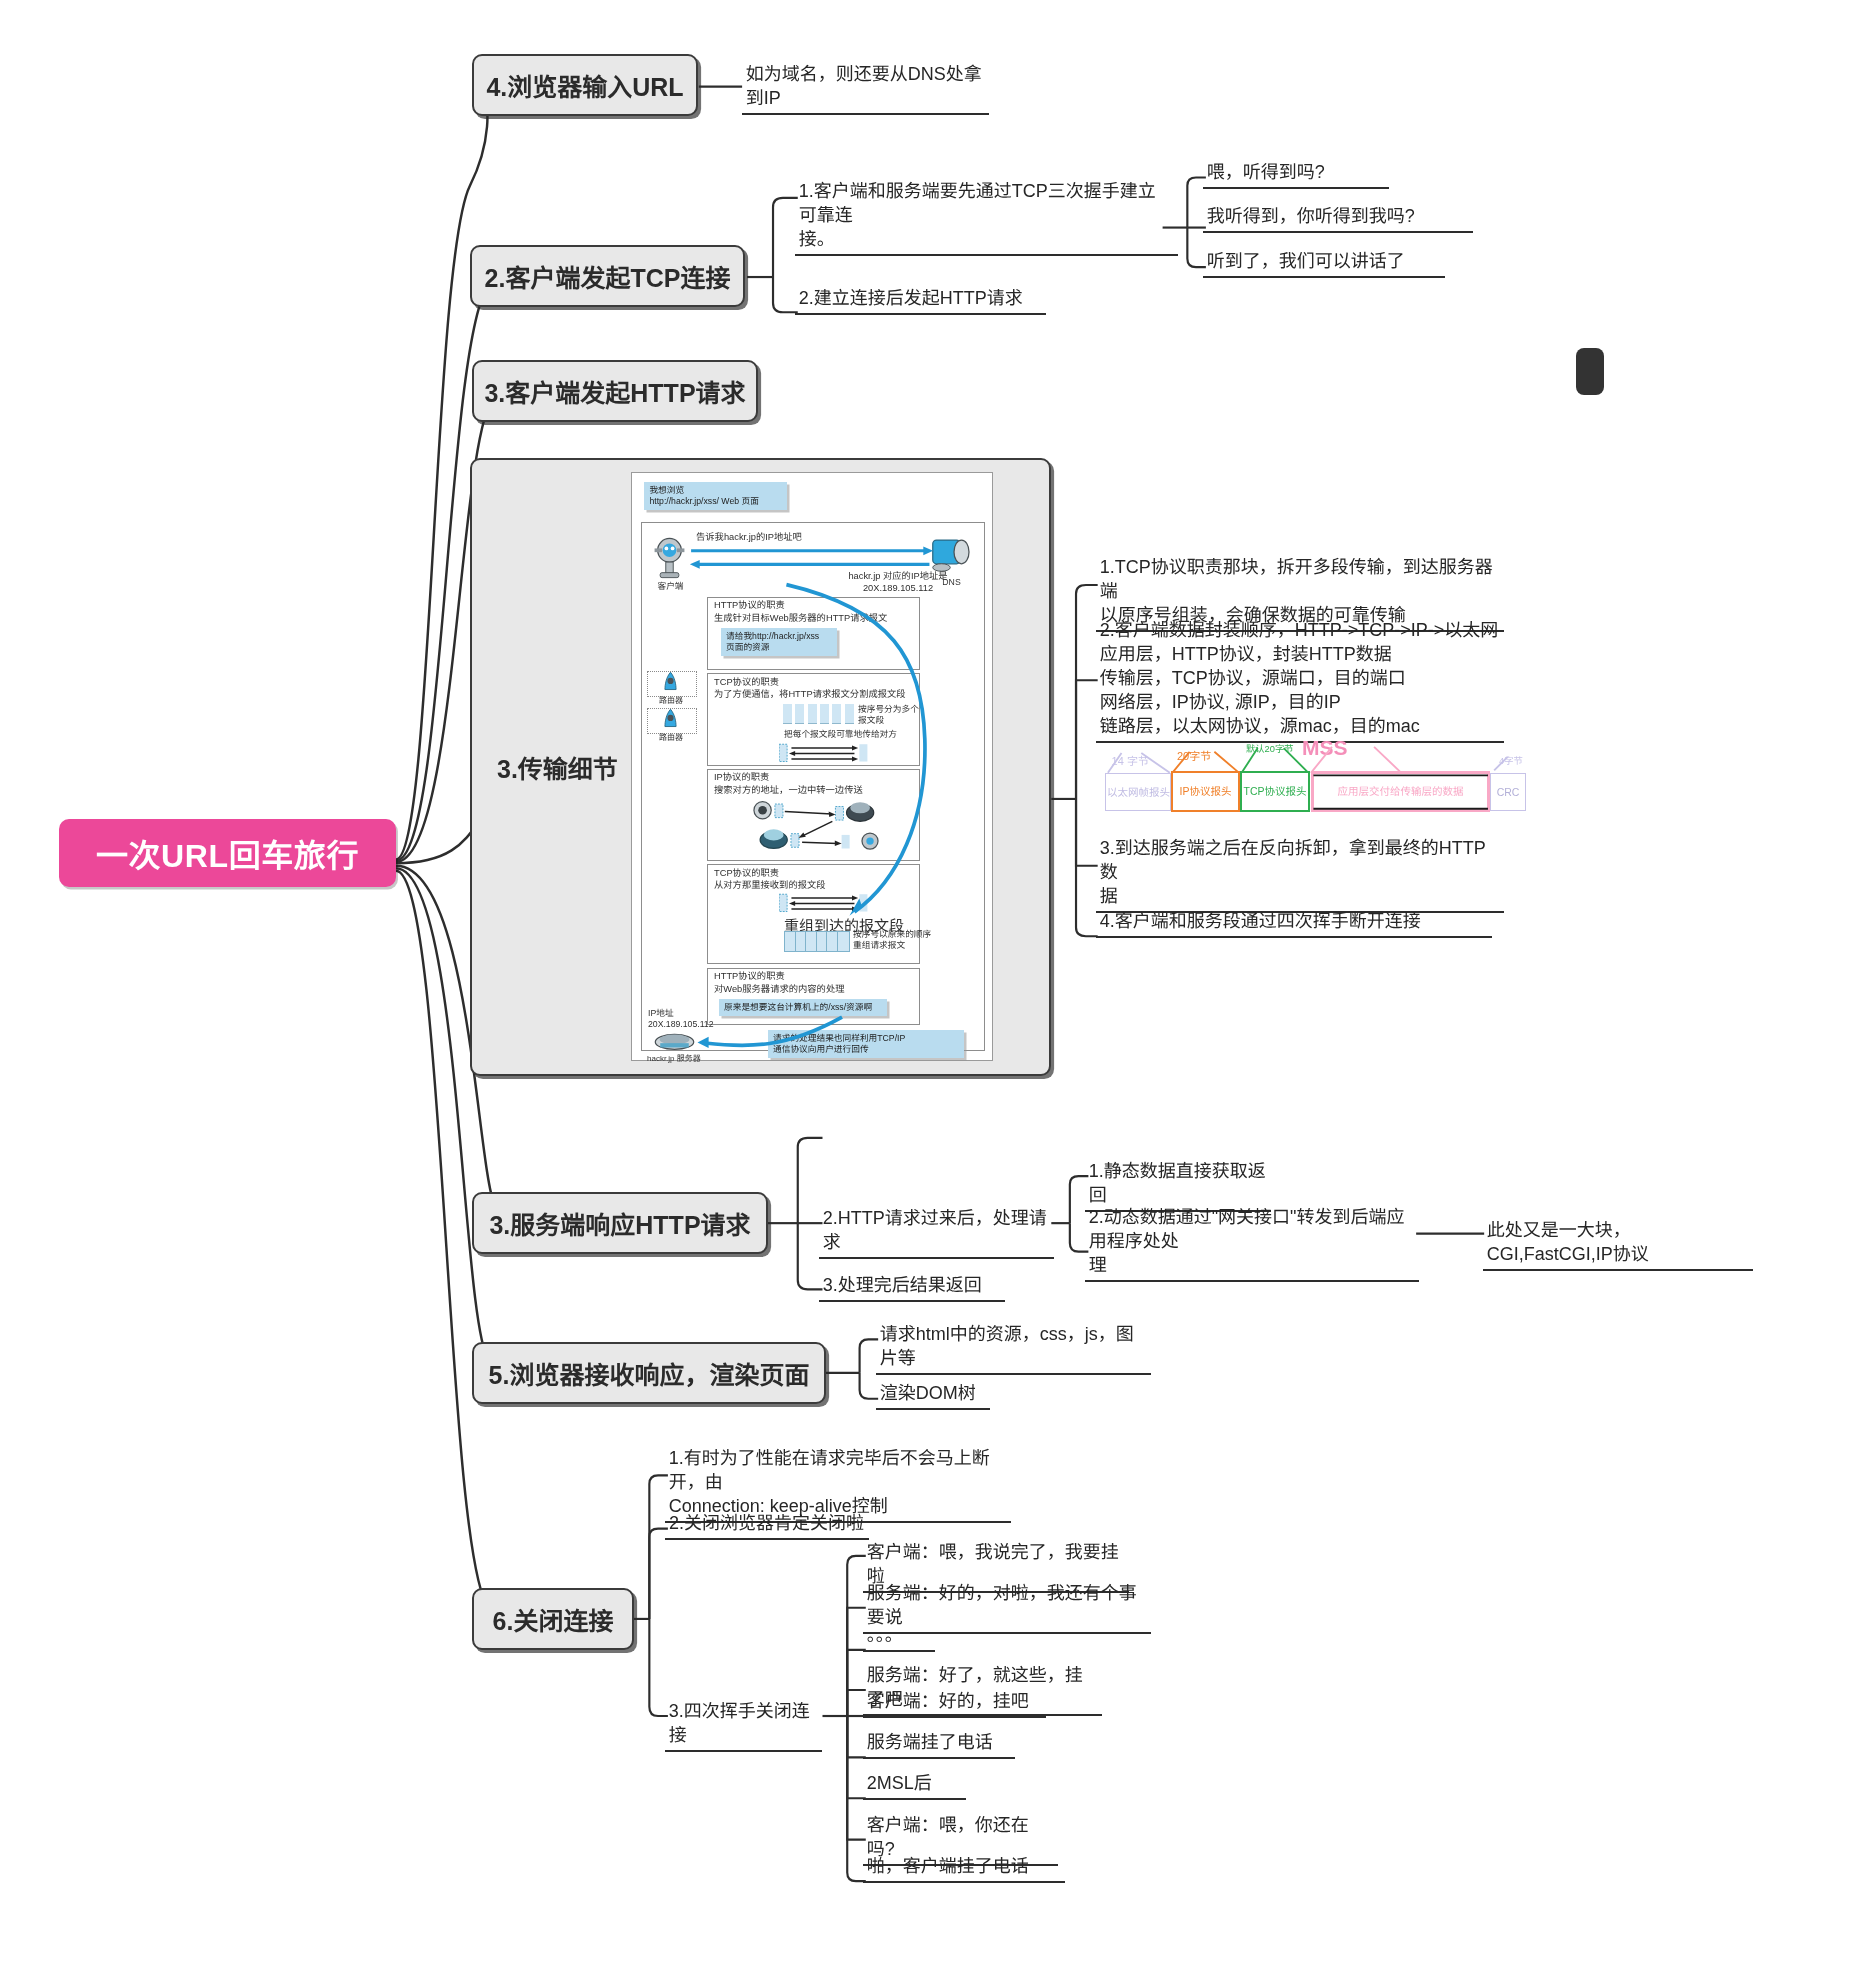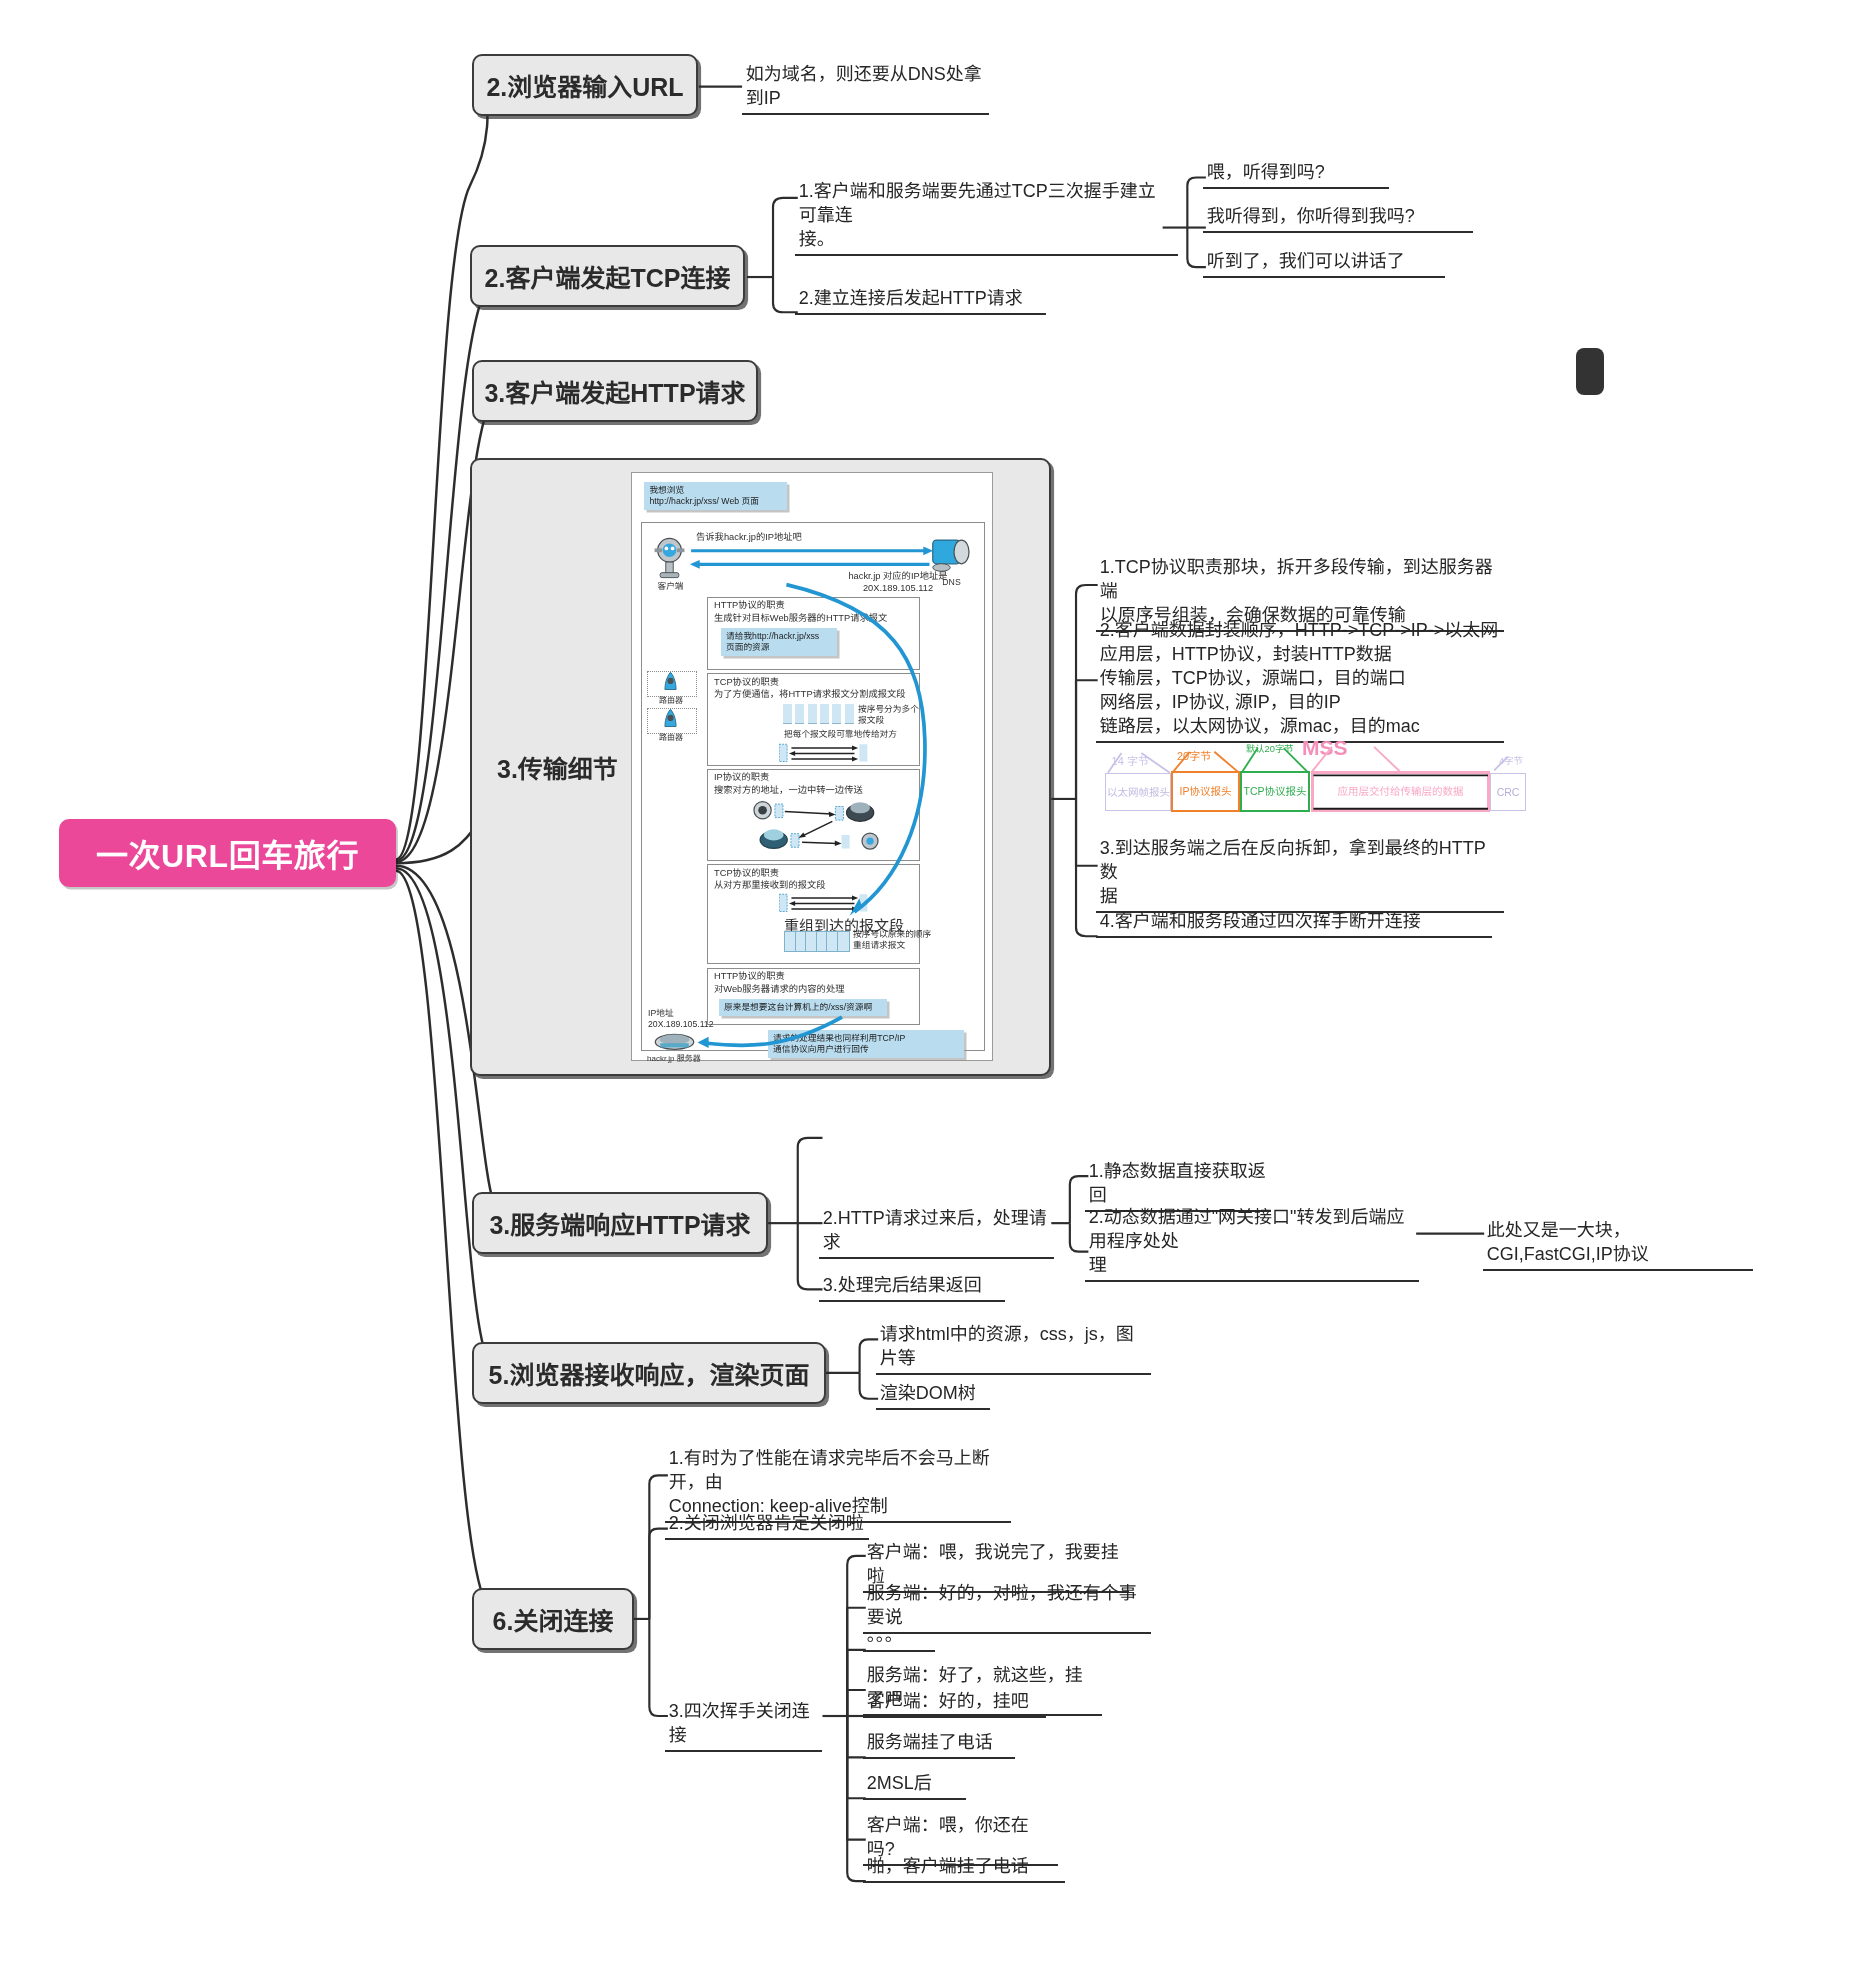--- a/index.html
+++ b/index.html
@@ -145,21 +145,21 @@
       <path d="M1370,2775 L1370,2775 L1400,2775"></path>
       <path d="M1370,2775 L1370,2842 L1400,2842"></path>
       <path d="M1370,2775 L1370,2908 L1400,2908"></path>
       <path d="M1370,2775 L1370,2975 L1400,2975"></path>
       <path d="M1370,2775 L1370,3028 Q1370,3042 1384,3042 L1400,3042"></path>
     </g>
   </svg>
 
   <div class="root-node" style="left:59px;top:819px;width:337px;height:68px;">一次URL回车旅行</div>
 
-  <div class="l1" style="left:472px;top:54px;width:226px;height:62px;">2.浏览器输入URL</div>
+  <div class="l1" style="left:472px;top:54px;width:226px;height:62px;">4.浏览器输入URL</div>
 
   <div class="l1" style="left:470px;top:245px;width:275px;height:62px;">2.客户端发起TCP连接</div>
 
   <div class="l1" style="left:472px;top:360px;width:286px;height:62px;">3.客户端发起HTTP请求</div>
 
   <div class="l1 tall" style="left:470px;top:458px;width:581px;height:618px;padding-left:25px;justify-content:flex-start;">3.传输细节</div>
 
   <div class="l1" style="left:472px;top:1192px;width:296px;height:62px;">3.服务端响应HTTP请求</div>
 
   <div class="l1" style="left:472px;top:1342px;width:354px;height:62px;">5.浏览器接收响应，渲染页面</div>
@@ -203,21 +203,21 @@
 
   <div class="leaf" style="left:1483px;top:1218px;width:270px;">此处又是一大块，CGI,FastCGI,IP协议</div>
 
   <div class="leaf" style="left:819px;top:1273px;width:186px;">3.处理完后结果返回</div>
 
   <div class="leaf" style="left:876px;top:1322px;width:275px;">请求html中的资源，css，js，图片等</div>
   <div class="leaf" style="left:876px;top:1381px;width:114px;">渲染DOM树</div>
 
   <div class="leaf" style="left:665px;top:1446px;width:346px;">1.有时为了性能在请求完毕后不会马上断开，由
 Connection: keep-alive控制</div>
-  <div class="leaf" style="left:665px;top:1511px;width:204px;">2.关闭浏览器肯定关闭啦</div>
+  <div class="leaf" style="left:665px;top:1511px;width:204px;text-align:right;">2.关闭浏览器肯定关闭啦</div>
   <div class="leaf" style="left:665px;top:1699px;width:157px;">3.四次挥手关闭连接</div>
 
   <div class="leaf" style="left:863px;top:1540px;width:266px;">客户端：喂，我说完了，我要挂啦</div>
   <div class="leaf" style="left:863px;top:1581px;width:288px;">服务端：好的，对啦，我还有个事要说</div>
   <div class="leaf" style="left:863px;top:1623px;width:72px;">。。。</div>
   <div class="leaf" style="left:863px;top:1663px;width:239px;">服务端：好了，就这些，挂了吧</div>
   <div class="leaf" style="left:863px;top:1689px;width:183px;">客户端：好的，挂吧</div>
   <div class="leaf" style="left:863px;top:1730px;width:152px;">服务端挂了电话</div>
   <div class="leaf" style="left:863px;top:1771px;width:103px;">2MSL后</div>
   <div class="leaf" style="left:863px;top:1813px;width:195px;">客户端：喂，你还在吗?</div>

